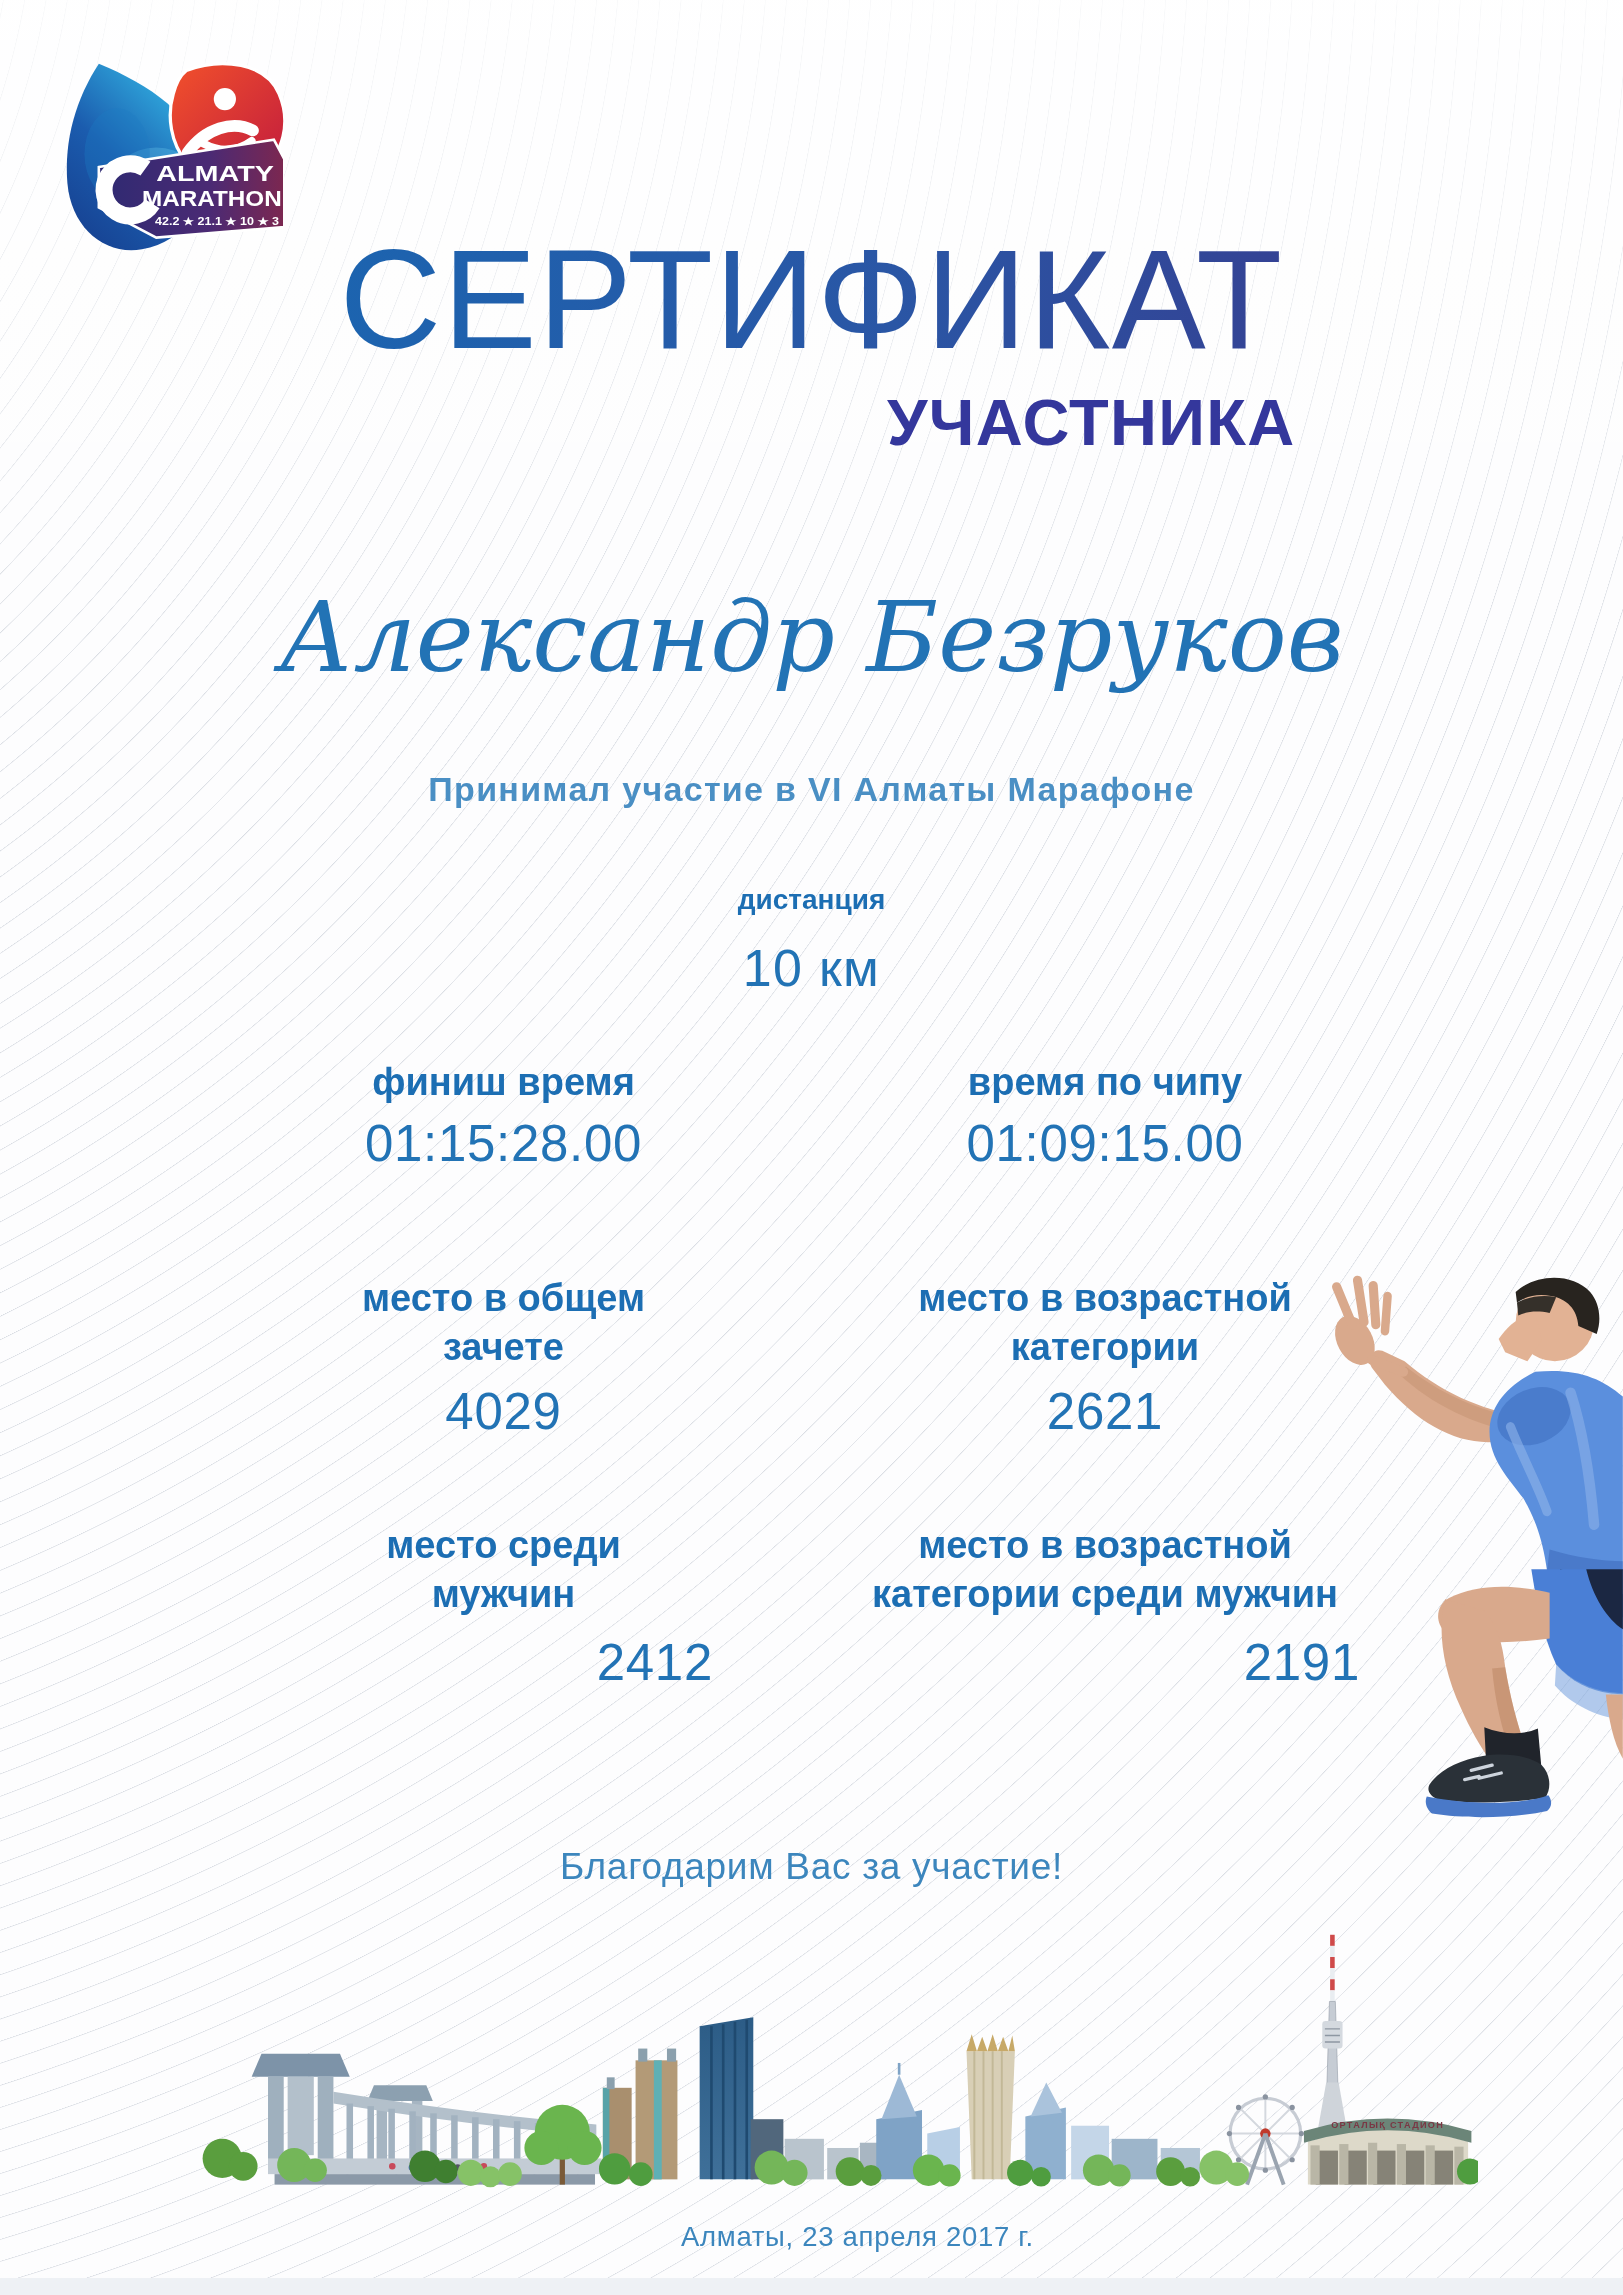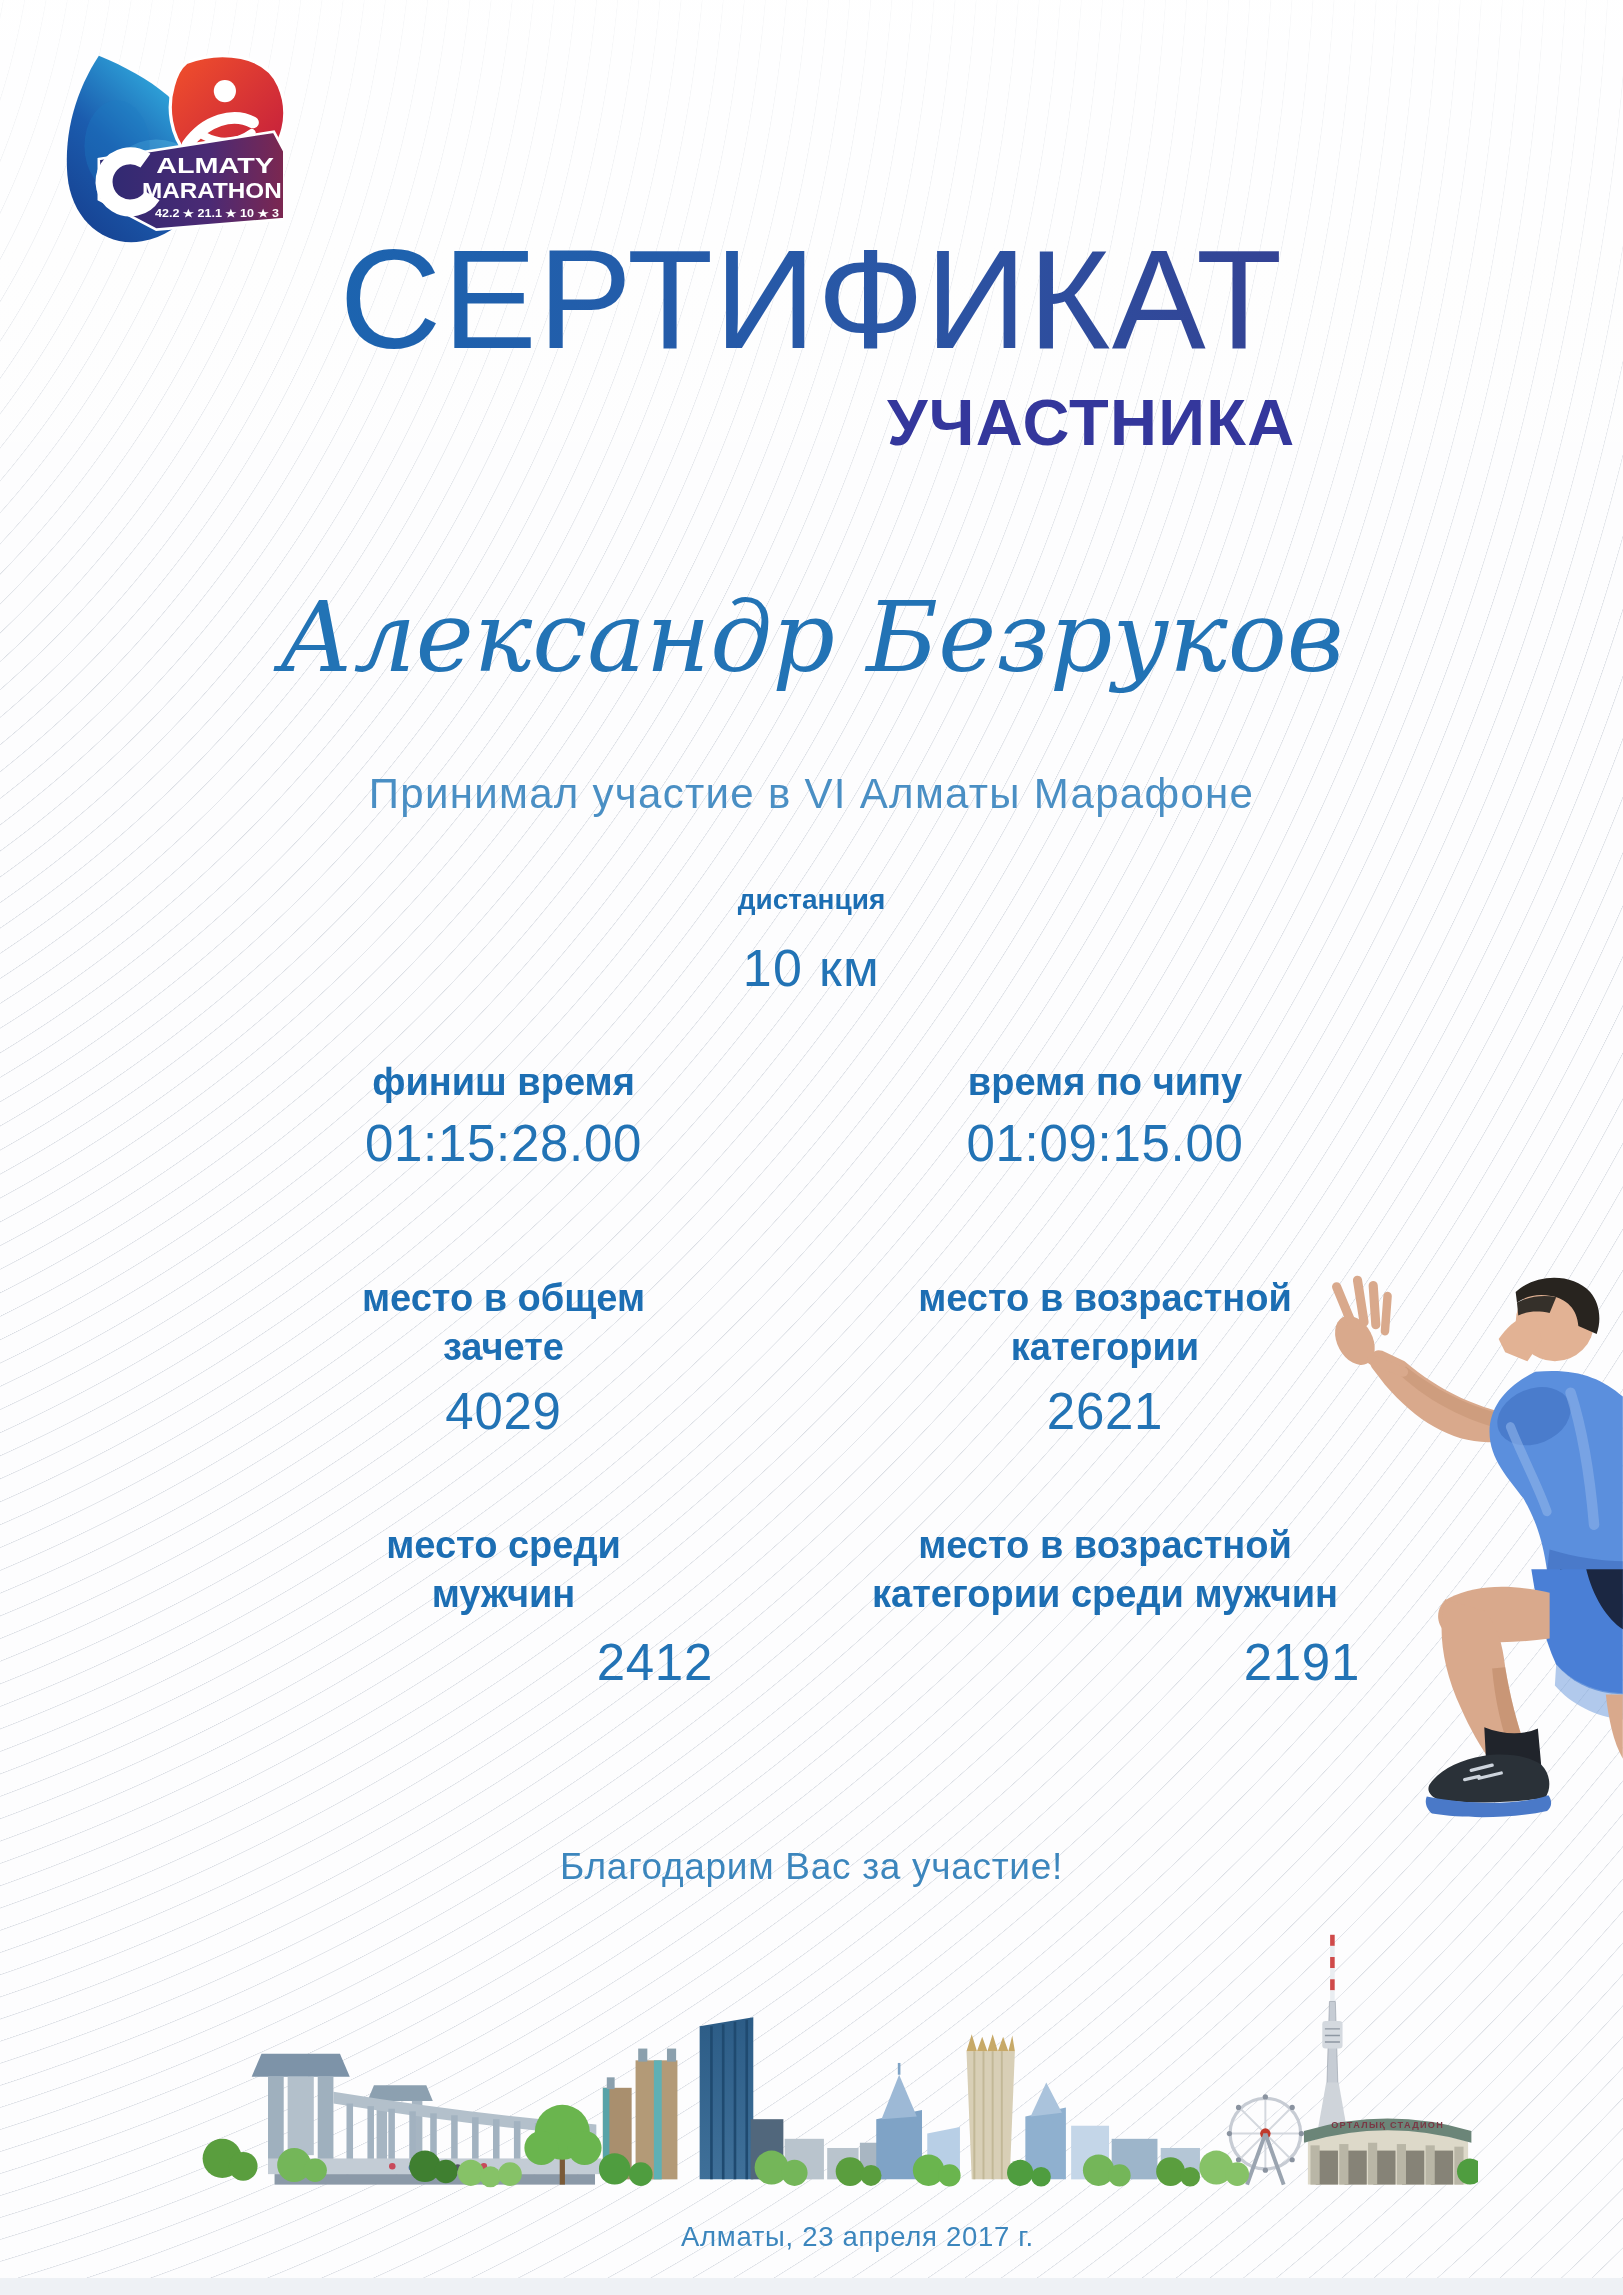--- a/index.html
+++ b/index.html
@@ -23,21 +23,21 @@
     -webkit-background-clip:text;background-clip:text;
     -webkit-text-fill-color:transparent;color:transparent;
   }
   .subtitle-wrap{top:390px;left:calc(50% - 484px);width:968px;text-align:right;}
   .subtitle{font-size:65px;font-weight:bold;letter-spacing:1.3px;color:#34379c;line-height:1;margin-top:24px;}
 
   .participant-name{
     top:576px;font-size:98px;line-height:1.25;color:#2273b5;
     font-family:"DejaVu Serif",serif;font-style:italic;
   }
-  .event-line{top:770px;font-size:42px;letter-spacing:1.3px;color:#4a8fc4;}
+  .event-line{top:770px;font-size:34px;letter-spacing:1.3px;color:#4a8fc4;font-weight:bold;}
 
   .dist-label{top:882px;}
   .dist-value{top:938px;font-size:52px;letter-spacing:1.3px;color:#2273b5;}
 
   .stat{position:absolute;text-align:center;}
   .stat-label{font-size:38px;font-weight:bold;color:#1c6eb3;line-height:1.3;white-space:pre-line;}
   .stat-value{font-size:51px;color:#2273b5;letter-spacing:0.7px;line-height:1.15;}
   .blue-bold{font-size:28px;font-weight:bold;color:#1c6eb3;line-height:1.3;}
   #stat-0{left:294px;top:1058px;width:419px;}
   #stat-1{left:850px;top:1058px;width:510px;}
@@ -46,21 +46,21 @@
   #stat-4{left:294px;top:1521px;width:419px;}
   #stat-5{left:850px;top:1521px;width:510px;}
   .gap-s .stat-value{margin-top:7.8px;text-align:center;}
   .gap-m .stat-value{margin-top:10.5px;}
   .gap-l .stat-value{margin-top:14.4px;text-align:right;}
 
   .thanks{top:1846px;font-size:37px;letter-spacing:0.7px;color:#3c86bd;}
   .date-line{top:2221px;left:calc(50% + 46px);transform:translateX(-50%);
     font-size:27.5px;letter-spacing:0.7px;color:#3c86bd;white-space:nowrap;}
 
-  .logo{left:58px;top:48px;width:226px;height:209px;}
+  .logo{left:58px;top:56px;width:226px;height:209px;}
   .skyline{left:196px;top:1923px;width:1282px;height:327px;}
   .runner{left:1275px;top:1262px;width:348px;height:562px;}
   .bottom-strip{left:0;right:0;bottom:0;height:17px;background:#eef1f5;}
 </style>
 </head>
 <body>
 
 <div class="page">
 
   <div class="abs logo">

